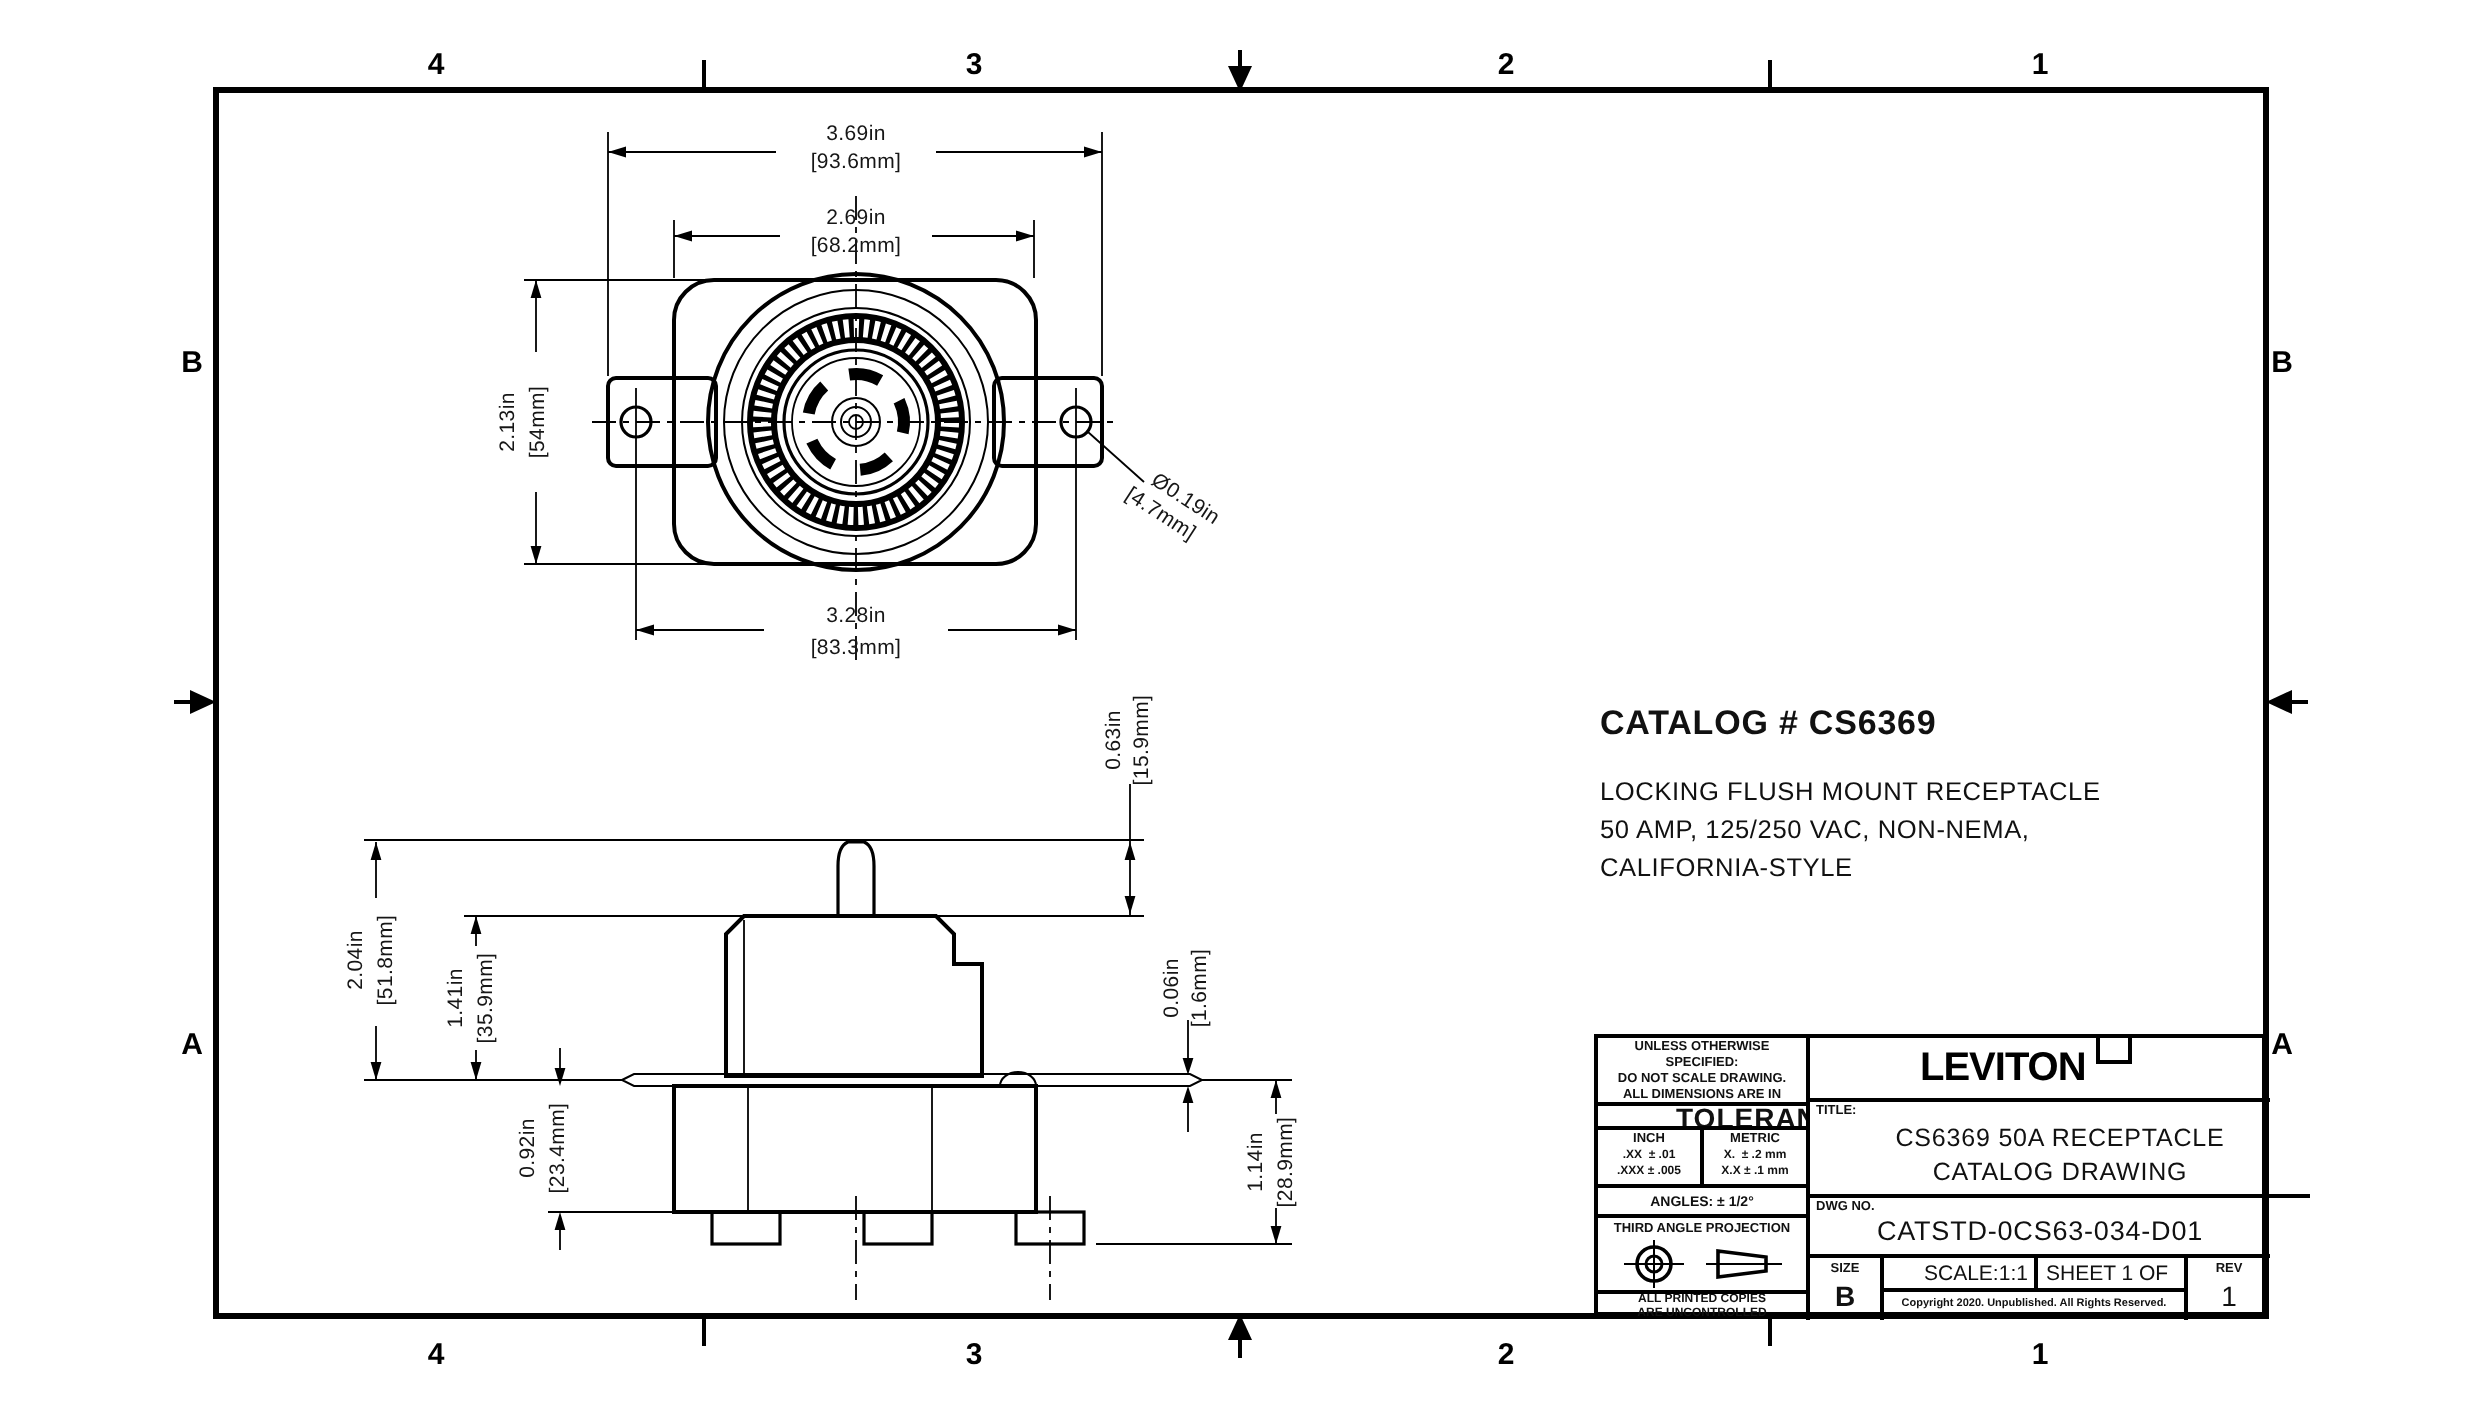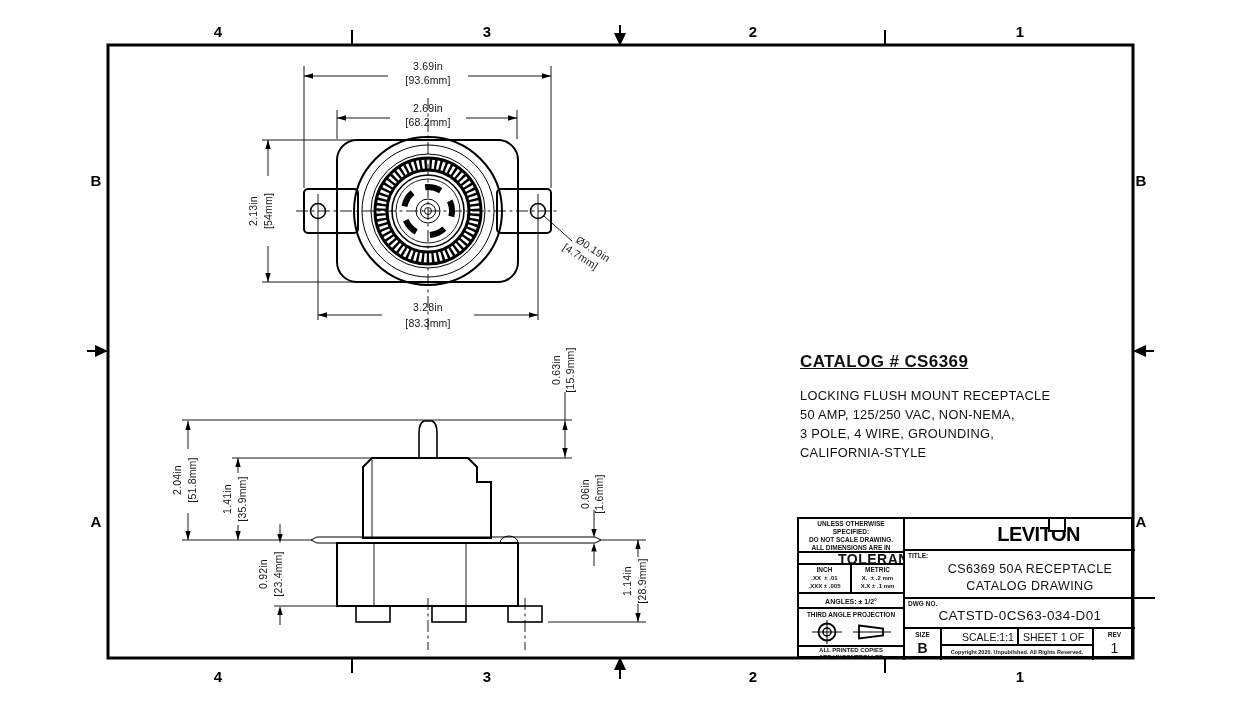--- a/index.html
+++ b/index.html
@@ -10,21 +10,21 @@
   .zone{font-size:15px;font-weight:bold;fill:#000;}
   .ln{stroke:#000;fill:none;stroke-width:1;}
   .ln2{stroke-width:2;}
   .ln16{stroke-width:1.6;}
   .thin{stroke-width:0.9;}
   .cl{stroke:#000;fill:none;stroke-width:0.9;stroke-dasharray:12 3.5 3 3.5;}
   .ah{fill:#000;stroke:none;}
   .frame{stroke:#000;fill:none;stroke-width:3;}
 
   #catalog-block{position:absolute;left:800px;top:352px;width:330px;}
-  #catalog-heading{font-size:17px;font-weight:bold;letter-spacing:.4px;text-decoration:underline;}
+  #catalog-heading{font-size:17px;font-weight:bold;letter-spacing:.4px;}
   .cat-line{display:block;font-size:12.8px;letter-spacing:.3px;line-height:19px;}
   #catalog-lines{margin-top:14px;}
 
   #title-block{position:absolute;left:797px;top:517px;width:336px;height:141px;
     border:2.5px solid #000;box-sizing:border-box;background:#fff;}
   .tb{position:absolute;box-sizing:border-box;overflow:hidden;}
   .bb{border-bottom:2px solid #000;} .br{border-right:2px solid #000;}
   .tiny{font-size:6.5px;font-weight:bold;line-height:8px;text-align:center;}
   .tb-notes{left:0;top:0;width:106px;height:34px;padding-top:1px;}
   .tb-tol{left:0;top:34px;width:106px;height:12px;font-size:14px;font-weight:bold;
@@ -33,21 +33,21 @@
   .tb-metric{left:53px;top:46px;width:53px;height:29px;}
   .tol-hdr{font-size:6.5px;font-weight:bold;text-align:center;line-height:9px;}
   .tol-val{font-size:6px;font-weight:bold;text-align:center;line-height:8px;white-space:pre;}
   .tb-angles{left:0;top:75px;width:106px;height:15px;font-size:7px;font-weight:bold;
     text-align:center;line-height:15px;}
   .tb-proj{left:0;top:90px;width:106px;height:38px;text-align:center;}
   .tb-proj-label{font-size:6.5px;font-weight:bold;line-height:9px;margin-top:1px;}
   .tb-unc{left:0;top:128px;width:106px;height:13px;padding-top:0px;}
   .tb-unc div{font-size:6px;font-weight:bold;text-align:center;line-height:6.5px;}
   .tb-logo{left:106px;top:0;width:230px;height:32px;}
-  .logo-wrap{position:relative;width:120px;margin:4px auto 0;text-align:right;}
+  .logo-wrap{position:relative;width:120px;margin:4px auto 0;text-align:left;}
   .logo-text{font-size:20px;font-weight:900;letter-spacing:-.5px;color:#000;}
   .logo-square{position:absolute;right:14px;top:-7px;width:14px;height:12px;
     border:2.5px solid #000;background:#fff;}
   .tb-title{left:106px;top:32px;width:250px;height:48px;}
   .tb-label{position:absolute;left:3px;top:1px;font-size:6.5px;font-weight:bold;}
   .title-line{text-align:center;font-size:12.5px;letter-spacing:.4px;line-height:17px;}
   .tb-title .title-lines{margin-top:10px;}
   .tb-dwg{left:106px;top:80px;width:230px;height:30px;}
   .dwg-no{text-align:center;font-size:13.5px;letter-spacing:.4px;margin-top:9px;}
   .tb-size{left:106px;top:110px;width:37px;height:31px;text-align:center;}
@@ -233,21 +233,20 @@
     <text class="dim" text-anchor="middle" transform="rotate(-90 631 581)" x="631" y="581">1.14in</text>
     <text class="dim" text-anchor="middle" transform="rotate(-90 646 581)" x="646" y="581">[28.9mm]</text>
   </g>
 </svg>
 
 <div id="catalog-block">
   <div id="catalog-heading">CATALOG # CS6369</div>
   <div id="catalog-lines">
     <span class="cat-line">LOCKING FLUSH MOUNT RECEPTACLE</span>
     <span class="cat-line">50 AMP, 125/250 VAC, NON-NEMA,</span>
-    <span class="cat-line">3 POLE, 4 WIRE, GROUNDING,</span>
     <span class="cat-line">CALIFORNIA-STYLE</span>
   </div>
 </div>
 
 <div id="title-block">
   <div class="tb tb-notes bb br tiny">
     <div>UNLESS OTHERWISE SPECIFIED:</div>
     <div>DO NOT SCALE DRAWING.</div>
     <div>ALL DIMENSIONS ARE IN INCHES.</div>
 

